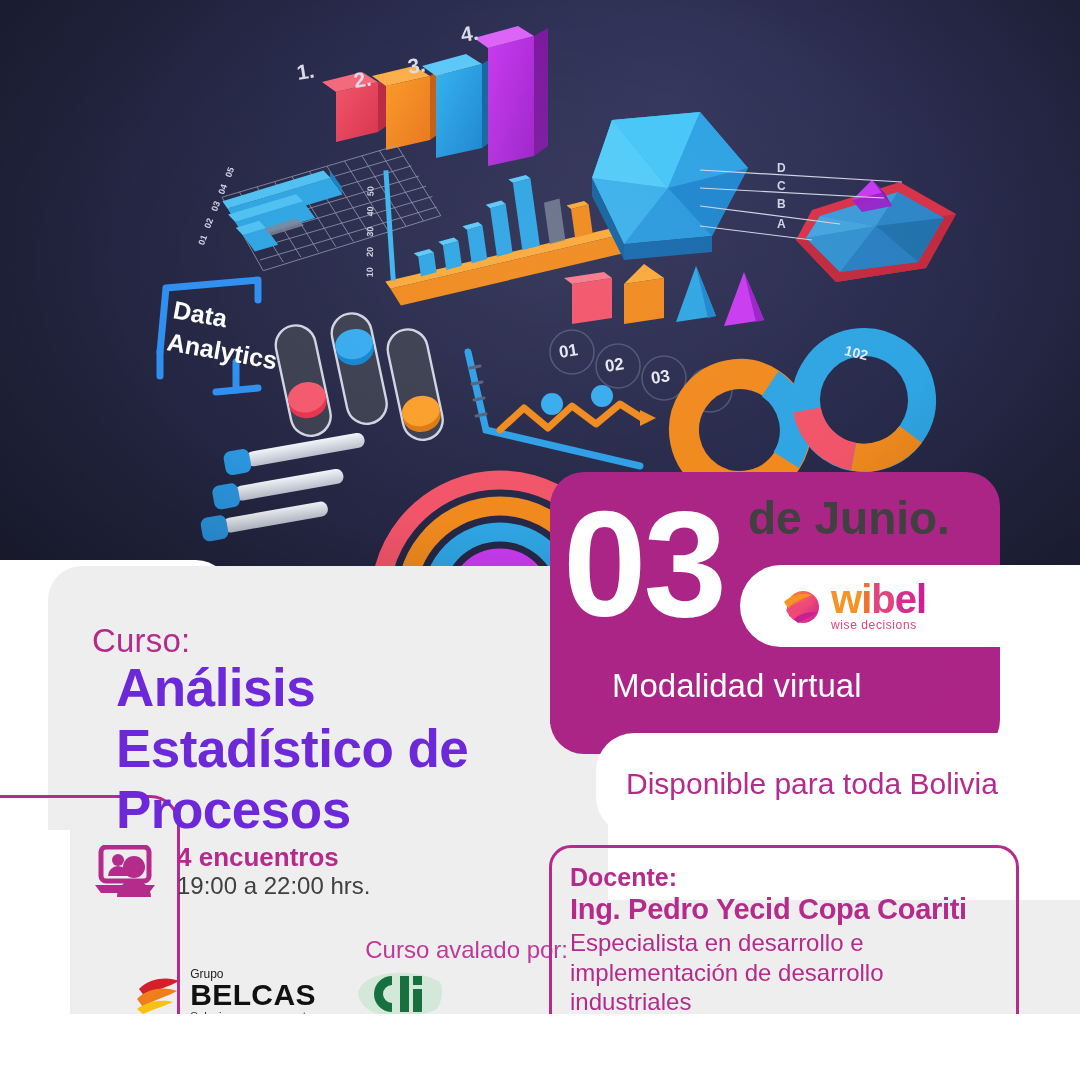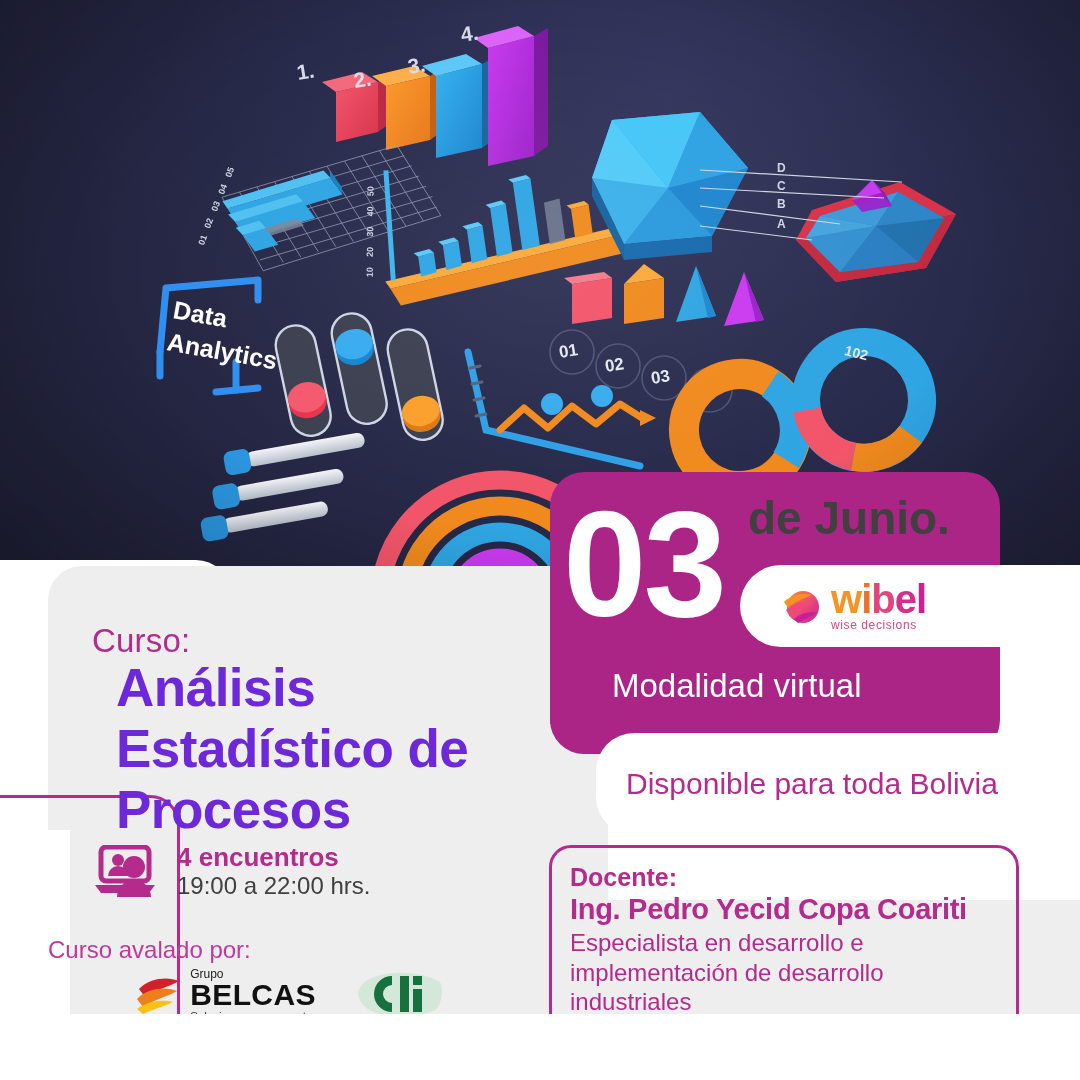--- a/index.html
+++ b/index.html
@@ -68,21 +68,21 @@
   .course-title span{display:block;}
 
   .meet-row{
     position:absolute;left:95px;top:843px;display:flex;align-items:center;gap:16px;
   }
   .meet-icon{width:66px;height:52px;flex:none;}
   .meet-text .l1{font-size:26px;font-weight:bold;color:#b52b8c;line-height:1.12;}
   .meet-text .l2{font-size:24px;color:#404040;line-height:1.15;}
 
   .avalado{
-    position:absolute;left:48px;top:936px;width:520px;text-align:left;
+    position:absolute;left:48px;top:936px;width:520px;text-align:right;
     font-size:24px;color:#c0399a;
   }
   .logos{
     position:absolute;left:48px;top:968px;width:520px;
     display:flex;align-items:flex-start;justify-content:center;
   }
   .belcas{display:flex;align-items:center;gap:7px;}
   .belcas .flame{width:48px;height:40px;flex:none;}
   .belcas .txt .grupo{font-size:12px;color:#222;line-height:1;margin-bottom:1px;}
   .belcas .txt .name{font-size:30px;font-weight:bold;color:#111;line-height:.92;letter-spacing:.4px;}

